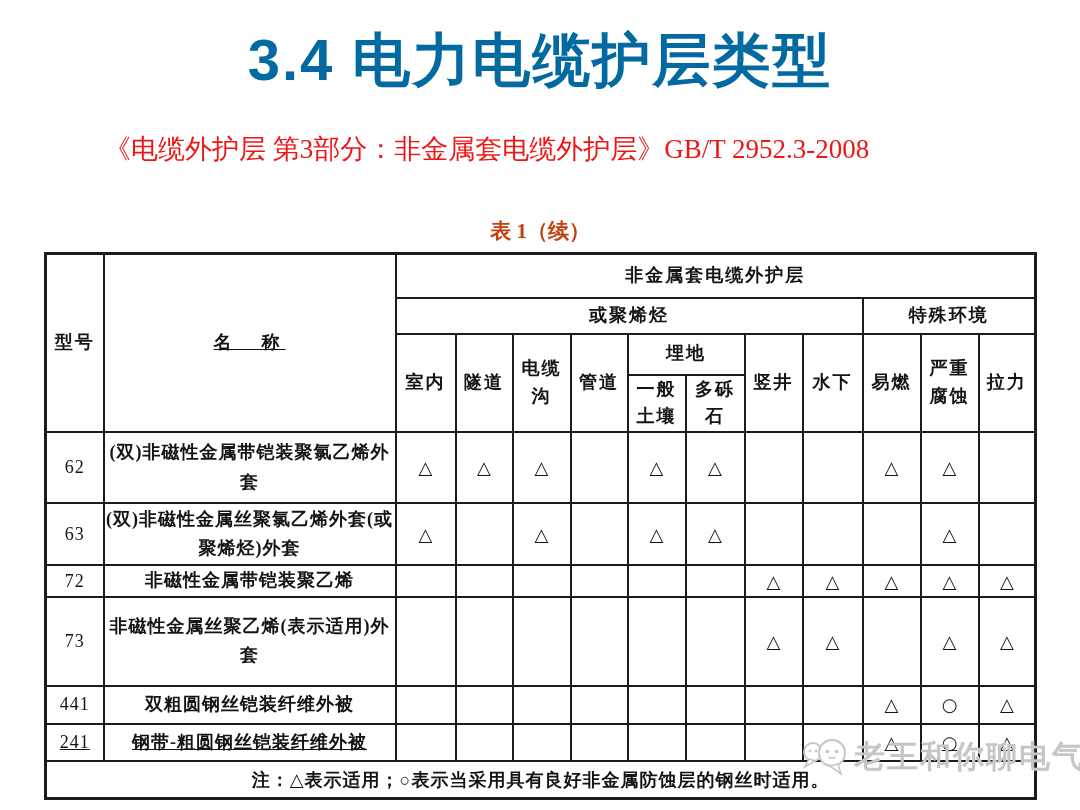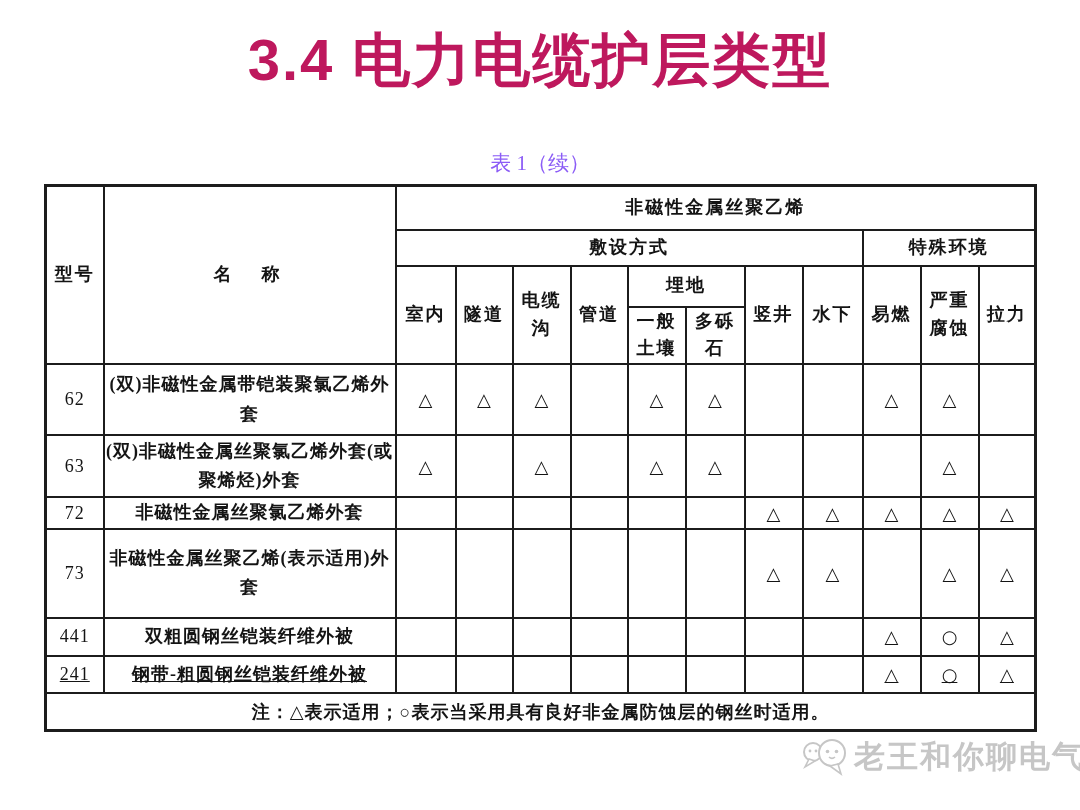--- a/index.html
+++ b/index.html
@@ -13,36 +13,36 @@
     color: #151515;
   }
   .title {
     margin: 24px 0 0 0;
     text-align: center;
     font-family: "Liberation Sans", "DejaVu Sans", sans-serif;
     font-weight: 700;
     font-size: 58px;
     line-height: 72px;
     letter-spacing: 2px;
-    color: #be185d;
+    color: #0369a1;
   }
   .subtitle {
     margin: 38px 0 0 104px;
     font-size: 27px;
     line-height: 30px;
     color: #ed1515;
     font-weight: 500;
   }
   .caption {
     margin: 54px 0 0 0;
     text-align: center;
     font-size: 21px;
     line-height: 26px;
-    font-weight: 400;
-    color: #8b5cf6;
+    font-weight: 700;
+    color: #c2410c;
   }
   table.sheath {
     table-layout: fixed;
     width: 992px;
     margin: 8px 0 0 44px;
     border-collapse: collapse;
     border: 3px solid #1c1c1c;
   }
   table.sheath td {
     border: 2px solid #1c1c1c;
@@ -52,21 +52,21 @@
     font-size: 18px;
     color: #141414;
     overflow: hidden;
   }
   td.colhead {
     white-space: pre-line;
     font-weight: 700;
     line-height: 1.55;
     letter-spacing: 2px;
   }
-  td.namehead { letter-spacing: 6px; }
+  td.namehead { letter-spacing: 6px; text-decoration: underline; }
   tr.hA { height: 44px; }
   tr.hB { height: 36px; }
   tr.hC { height: 41px; }
   tr.hD { height: 57px; }
   tr.r0 { height: 71px; }
   tr.r1 { height: 62px; }
   tr.r2 { height: 30px; }
   tr.r3 { height: 89px; }
   tr.r4 { height: 38px; }
   tr.r5 { height: 37px; text-decoration: underline; }
@@ -113,20 +113,21 @@
   }
   .watermark svg { flex: 0 0 auto; }
 </style>
 </head>
 <body>
 
 <div class="page">
 
   <h1 class="title">3.4 电力电缆护层类型</h1>
 
+  <div class="subtitle">《电缆外护层 第3部分：非金属套电缆外护层》GB/T 2952.3-2008</div>
 
   <div class="caption">表 1（续）</div>
 
   <table class="sheath">
     <colgroup>
       <col style="width:58px">
         <col style="width:292px">
         <col style="width:60px">
         <col style="width:57px">
       <col style="width:58px">
@@ -136,24 +137,24 @@
       <col style="width:58px">
         <col style="width:60px">
         <col style="width:58px">
         <col style="width:58px">
       <col style="width:57px">
     </colgroup>
     <tbody>
         <tr class="hA">
       <td class="colhead" rowspan="4">型号</td>
       <td class="colhead namehead" rowspan="4">名　称</td>
-      <td class="colhead" colspan="11">非磁性金属丝聚乙烯</td>
+      <td class="colhead" colspan="11">非金属套电缆外护层</td>
     </tr>
     <tr class="hB">
-      <td class="colhead" colspan="8">敷设方式</td>
+      <td class="colhead" colspan="8">或聚烯烃</td>
       <td class="colhead" colspan="3">特殊环境</td>
     </tr>
     <tr class="hC">
       <td class="colhead" rowspan="2">室内</td>
       <td class="colhead" rowspan="2">隧道</td>
       <td class="colhead" rowspan="2">电缆
 沟</td>
       <td class="colhead" rowspan="2">管道</td>
       <td class="colhead" colspan="2">埋地</td>
       <td class="colhead" rowspan="2">竖井</td>
@@ -195,21 +196,21 @@
       <td class="mark">△</td>
       <td class="mark">△</td>
       <td class="mark"></td>
       <td class="mark"></td>
       <td class="mark"></td>
       <td class="mark">△</td>
       <td class="mark"></td>
     </tr>
     <tr class="r2">
       <td class="model">72</td>
-      <td class="name-cell">非磁性金属丝聚氯乙烯外套</td>
+      <td class="name-cell">非磁性金属带铠装聚乙烯</td>
       <td class="mark"></td>
       <td class="mark"></td>
       <td class="mark"></td>
       <td class="mark"></td>
       <td class="mark"></td>
       <td class="mark"></td>
       <td class="mark">△</td>
       <td class="mark">△</td>
       <td class="mark">△</td>
       <td class="mark">△</td>

